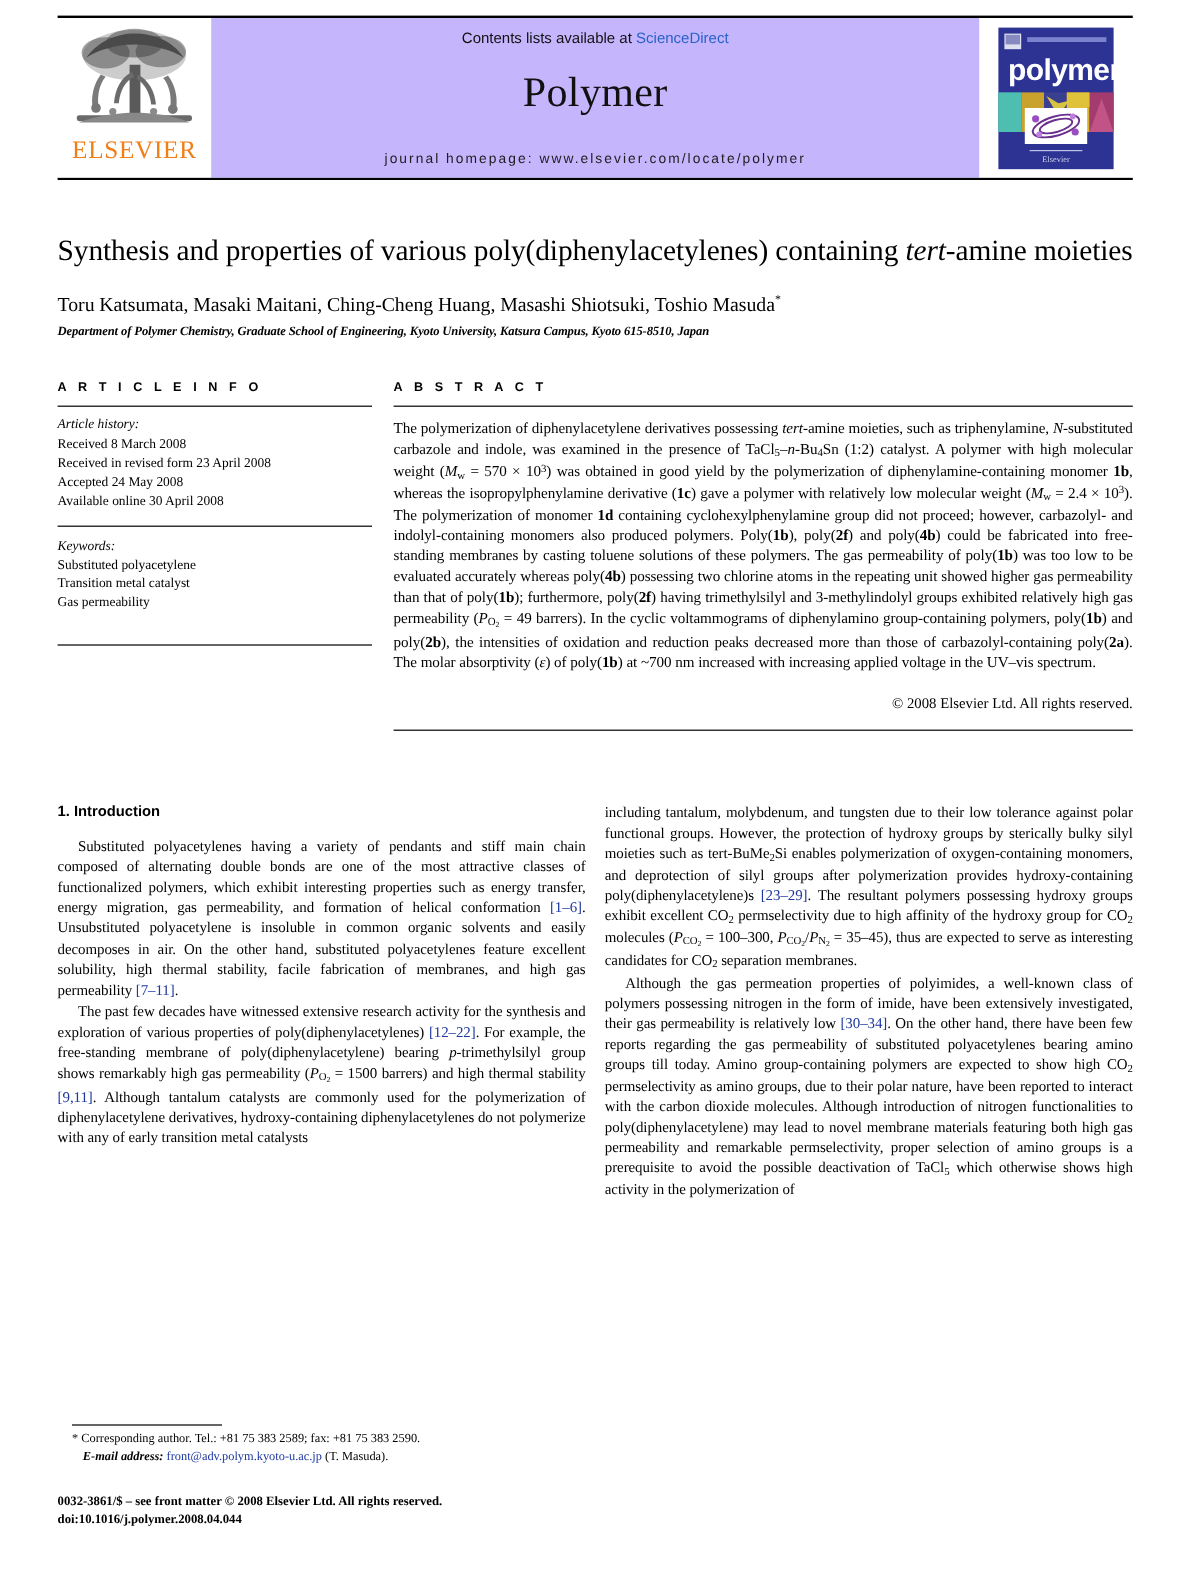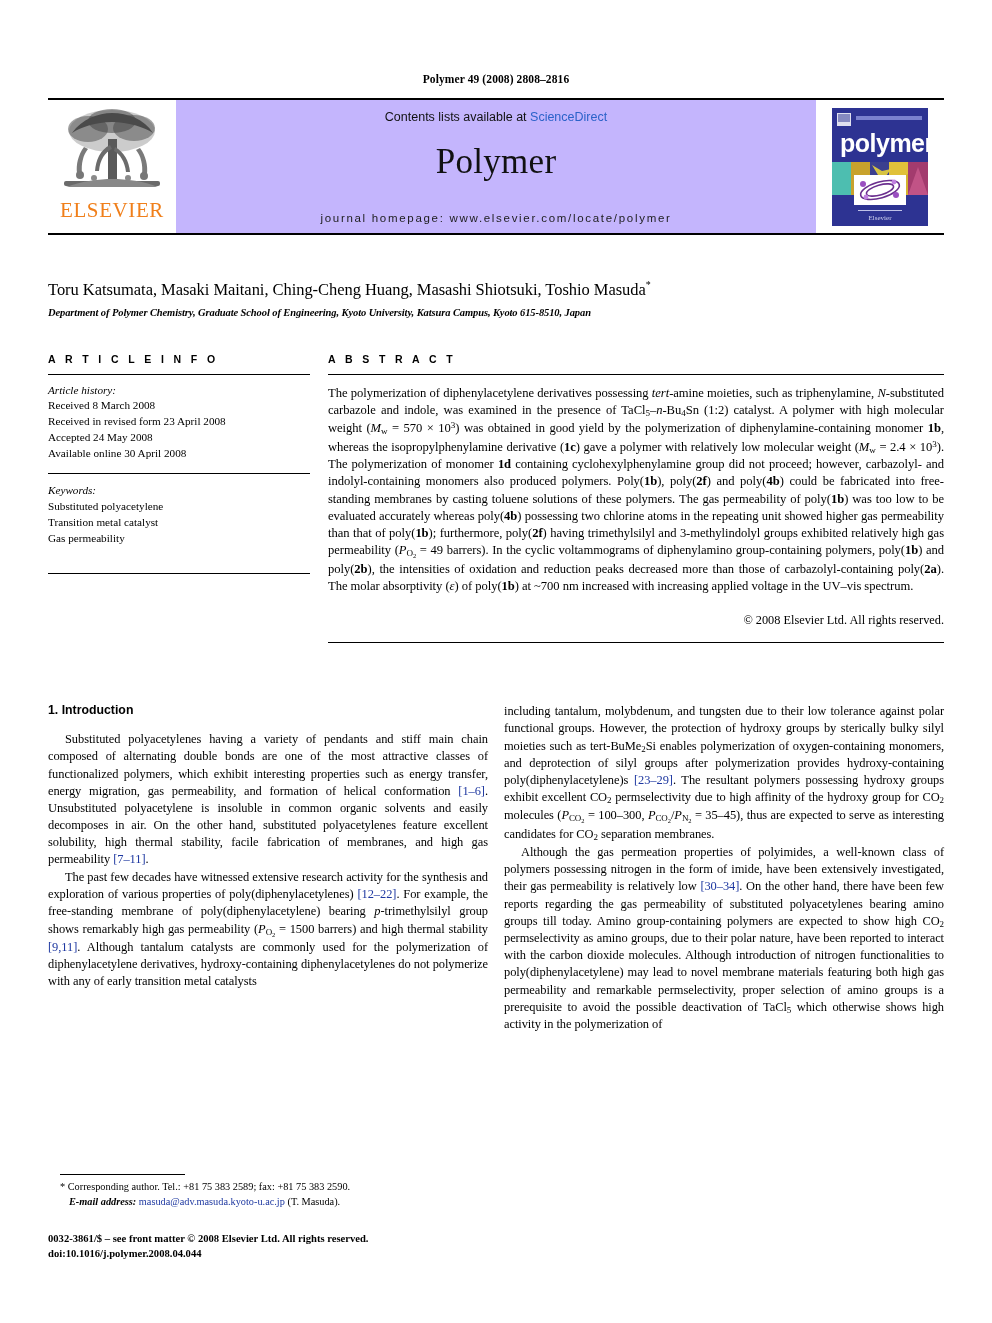--- a/index.html
+++ b/index.html
@@ -227,21 +227,20 @@
     font-weight: bold;
   }
   sub { font-size: .72em; vertical-align: -.25em; }
   sup { font-size: .72em; vertical-align: .42em; }
 </style>
 </head>
 <body>
 
 <div class="page">
 
-  <div class="runhead">Polymer 49 (2008) 2808–2816</div>
 
   <div class="masthead">
 
     <div class="elsevier-cell">
       <svg class="elsevier-tree" width="104" height="94" viewBox="0 0 104 94">
         <g fill="#4b4b4b">
           <ellipse cx="52" cy="26" rx="43" ry="21" fill="#6e6e6e" opacity=".35"></ellipse>
           <ellipse cx="28" cy="24" rx="20" ry="13" fill="#555" opacity=".55"></ellipse>
           <ellipse cx="74" cy="23" rx="21" ry="13" fill="#555" opacity=".55"></ellipse>
           <ellipse cx="52" cy="16" rx="24" ry="12" fill="#3f3f3f" opacity=".5"></ellipse>
@@ -298,20 +297,21 @@
         <circle cx="68" cy="90" r="3" fill="#9a4fc0"></circle>
         <circle cx="66" cy="77" r="2.4" fill="#c07fe0"></circle>
         <circle cx="38" cy="92" r="2.4" fill="#c07fe0"></circle>
         <rect x="30" y="105" width="44" height="1" fill="#bfc2e8"></rect>
         <text x="52" y="115" text-anchor="middle" font-family="Liberation Serif, serif" font-size="7" fill="#cfd2ee">Elsevier</text>
       </svg>
     </div>
   </div>
 
   <div class="title-block">
+    <h1 class="art-title"><span>Synthesis and properties of various poly(diphenylacetylenes) containing </span><span class="ital">tert</span><span>-amine moieties</span></h1>
     <div class="authors"><span>Toru Katsumata, Masaki Maitani, Ching-Cheng Huang, Masashi Shiotsuki, Toshio Masuda</span><sup>*</sup></div>
     <div class="affil">Department of Polymer Chemistry, Graduate School of Engineering, Kyoto University, Katsura Campus, Kyoto 615-8510, Japan</div>
   </div>
 
   <div class="info-abstract">
 
     <div class="col-info">
       <div class="sect-head">A R T I C L E   I N F O</div>
       <div class="rule-strong"></div>
       <div class="info-body">
@@ -357,21 +357,21 @@
       <p class="para">Although the gas permeation properties of polyimides, a well-known class of polymers possessing nitrogen in the form of imide, have been extensively investigated, their gas permeability is relatively low <span class="ref">[30–34]</span>. On the other hand, there have been few reports regarding the gas permeability of substituted polyacetylenes bearing amino groups till today. Amino group-containing polymers are expected to show high CO<sub>2</sub> permselectivity as amino groups, due to their polar nature, have been reported to interact with the carbon dioxide molecules. Although introduction of nitrogen functionalities to poly(diphenylacetylene) may lead to novel membrane materials featuring both high gas permeability and remarkable permselectivity, proper selection of amino groups is a prerequisite to avoid the possible deactivation of TaCl<sub>5</sub> which otherwise shows high activity in the polymerization of</p>
     </div>
   </div>
 
   <div class="footnote-area">
     <div class="fn-rule"></div>
     <div class="fn">
       <span>*</span>
       <span>Corresponding author. Tel.: +81 75 383 2589; fax: +81 75 383 2590.</span><br>
       <span class="em-lbl">E-mail address:</span>
-      <span class="mail">masuda@adv.masuda.kyoto-u.ac.jp</span>
+      <span class="mail">front@adv.polym.kyoto-u.ac.jp</span>
       <span>(T. Masuda).</span>
     </div>
   </div>
 
   <div class="imprint">
     <div>0032-3861/$ – see front matter © 2008 Elsevier Ltd. All rights reserved.</div>
     <div>doi:10.1016/j.polymer.2008.04.044</div>
   </div>
 
 </div>

